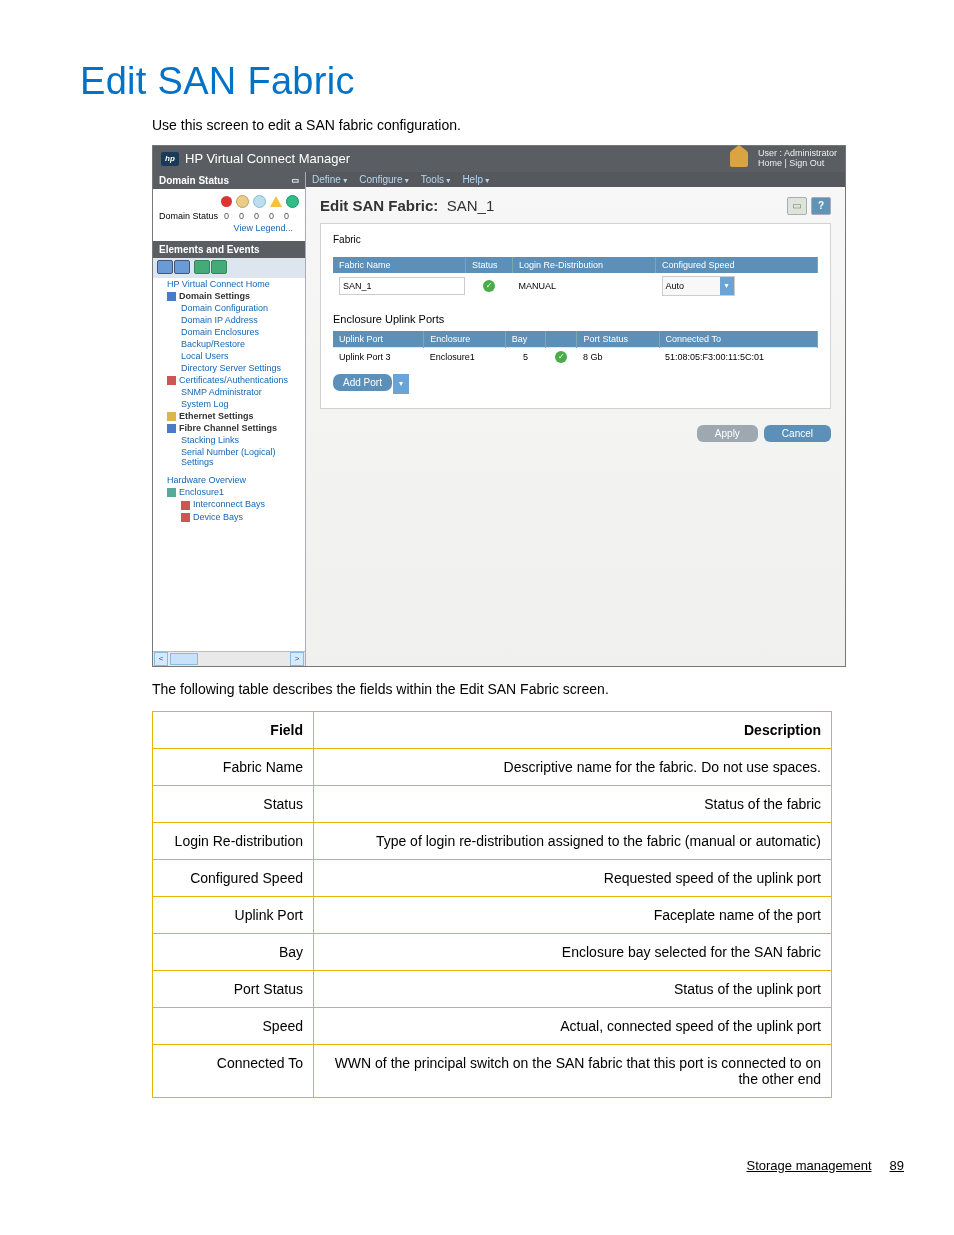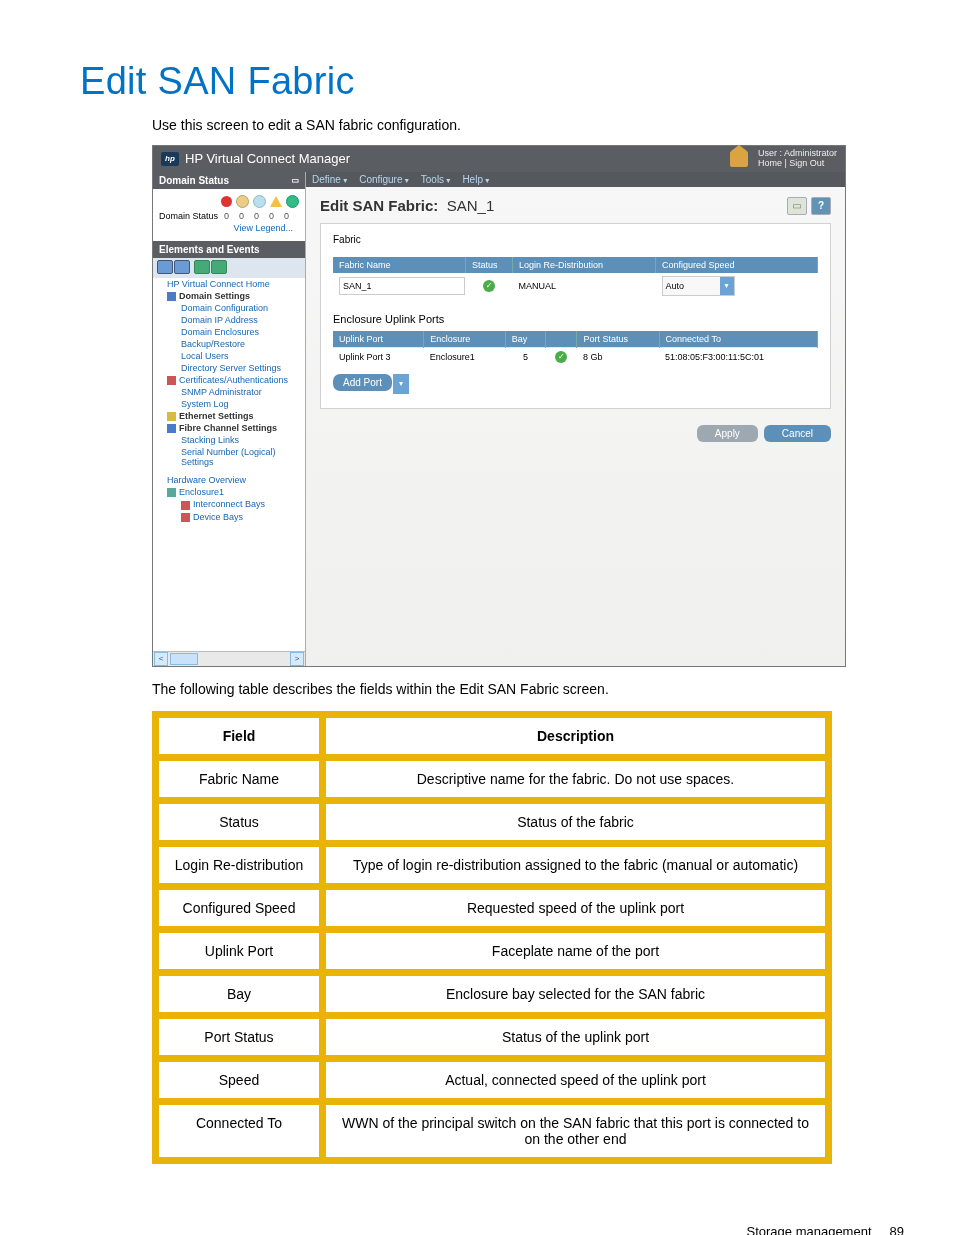--- a/index.html
+++ b/index.html
@@ -111,21 +111,21 @@
   .grid2 td.c{text-align:center;}
   .addport {margin-top:8px;}
   .addport .btn{display:inline-flex;align-items:center;background:#5c90b8;color:#fff;font-size:10px;padding:3px 10px;border-radius:7px;}
   .addport .dd{display:inline-flex;width:16px;height:20px;background:#6aa3d4;color:#fff;align-items:center;justify-content:center;font-size:8px;margin-left:1px;}
   .action-row{display:flex;justify-content:flex-end;gap:6px;margin-top:16px;}
   .abtn{background:#9ea8b0;color:#fff;font-size:10px;padding:3px 18px;border-radius:6px;}
   .abtn.cancel{background:#5c90b8;}
 
   .beneath {padding-left:72px;margin-top:14px;font-size:14px;}
   table.fields {border-collapse:collapse;width:680px;margin-top:6px;font-size:14px;}
-  table.fields th, table.fields td {border:7px solid #eab308;padding:10px 10px;text-align:center;vertical-align:top;}
+  table.fields th, table.fields td {border:1px solid #eab308;padding:10px 10px;text-align:right;vertical-align:top;}
   table.fields th {font-weight:bold;}
   .footer {display:flex;justify-content:flex-end;width:752px;margin-left:72px;margin-top:60px;font-size:13px;text-decoration:underline;}
   .footer .pg{margin-left:18px;}
 </style>
 </head>
 <body>
 
 <div class="page">
   <h1 class="page-title">Edit SAN Fabric</h1>
   <p class="intro">Use this screen to edit a SAN fabric configuration.</p>

